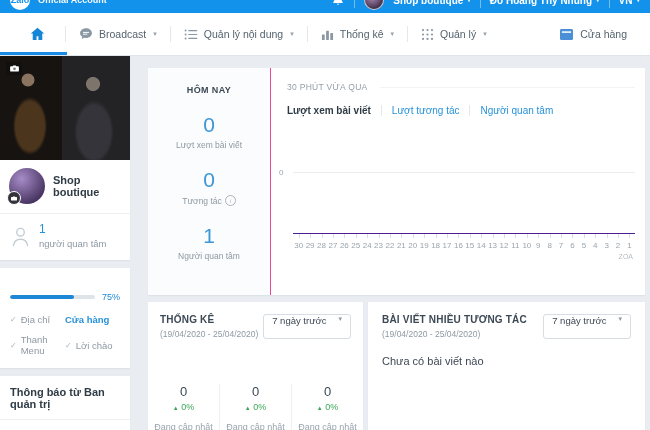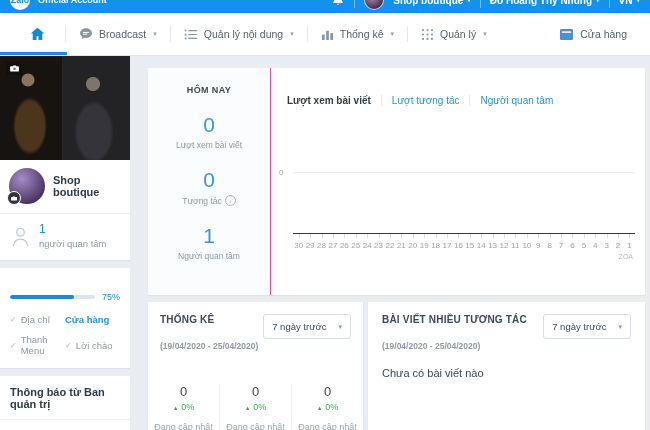--- a/index.html
+++ b/index.html
@@ -78,22 +78,22 @@
   .gridline{position:absolute;left:22px;right:10px;top:104px;height:1px;background:#ececec;}
   .x-axis{position:absolute;left:22px;right:10px;top:165px;border-top:1px solid #4c1d95;display:flex;}
   .tick{flex:1;position:relative;text-align:center;font-size:8px;color:#9aa4ad;padding-top:7px;}
   .tick::before{content:"";position:absolute;top:0;left:50%;width:1px;height:4px;background:#d9dde0;}
   .zoa{position:absolute;right:12px;top:185px;font-size:7px;color:#b3bcc3;}
   
   .card-stats{position:absolute;left:148px;top:302px;width:215px;height:145px;padding:12px;box-sizing:border-box;}
   .card-posts{position:absolute;left:368px;top:302px;width:277px;height:145px;padding:12px 14px;box-sizing:border-box;}
   .bc-header{display:flex;justify-content:space-between;align-items:flex-start;}
   .bc-title{font-size:10px;font-weight:bold;color:#3c4854;letter-spacing:.2px;}
-  .bc-date{font-size:8.5px;color:#8d99a3;margin-top:16px;font-weight:bold;}
-  .dropdown{border:1px solid #d7dde2;border-radius:3px;height:23px;padding:0 8px;display:flex;align-items:center;gap:12px;font-size:9.5px;color:#3c4854;background:#fff;cursor:pointer;flex:0 0 auto;}
+  .bc-date{font-size:8.5px;color:#8d99a3;margin-top:4px;}
+  .dropdown{border:1px solid #d7dde2;border-radius:3px;height:23px;padding:0 8px;display:flex;gap:12px;font-size:9.5px;color:#3c4854;background:#fff;cursor:pointer;flex:0 0 auto;}
   .dd-caret{font-size:7px;color:#8d99a3;}
   .stat-row{position:absolute;left:0;right:0;top:82px;display:flex;}
   .stat-col{flex:1;text-align:center;border-left:1px solid #eef1f3;cursor:default;}
   .stat-col:first-child{border-left:none;}
   .stat-value{font-size:13px;color:#3c4854;}
   .stat-change{font-size:9px;color:#3aa655;margin-top:3px;}
   .stat-change .tri{font-size:6px;}
   .stat-status{font-size:9px;color:#98a3ac;margin-top:10px;}
   .empty-text{font-size:11px;color:#3c4854;margin-top:16px;}
   svg{display:block;}
@@ -298,20 +298,24 @@
         <span>Tương tác</span>
         <span class="info-circle">i</span>
       </div>
     </div>
     <div class="today-stat">
       <div class="today-value">1</div>
       <div class="today-label">Người quan tâm</div>
     </div>
   </div>
   <div class="realtime">
+    <div class="rt-header">
+      <span class="rt-title">30 PHÚT VỪA QUA</span>
+      <span class="rt-rule"></span>
+    </div>
     <div class="rt-tabs">
       <span class="rt-tab active">Lượt xem bài viết</span>
       <span class="tab-div"></span>
       <span class="rt-tab">Lượt tương tác</span>
       <span class="tab-div"></span>
       <span class="rt-tab">Người quan tâm</span>
     </div>
     <span class="y-zero">0</span>
     <div class="gridline"></div>
     <div class="x-axis">

